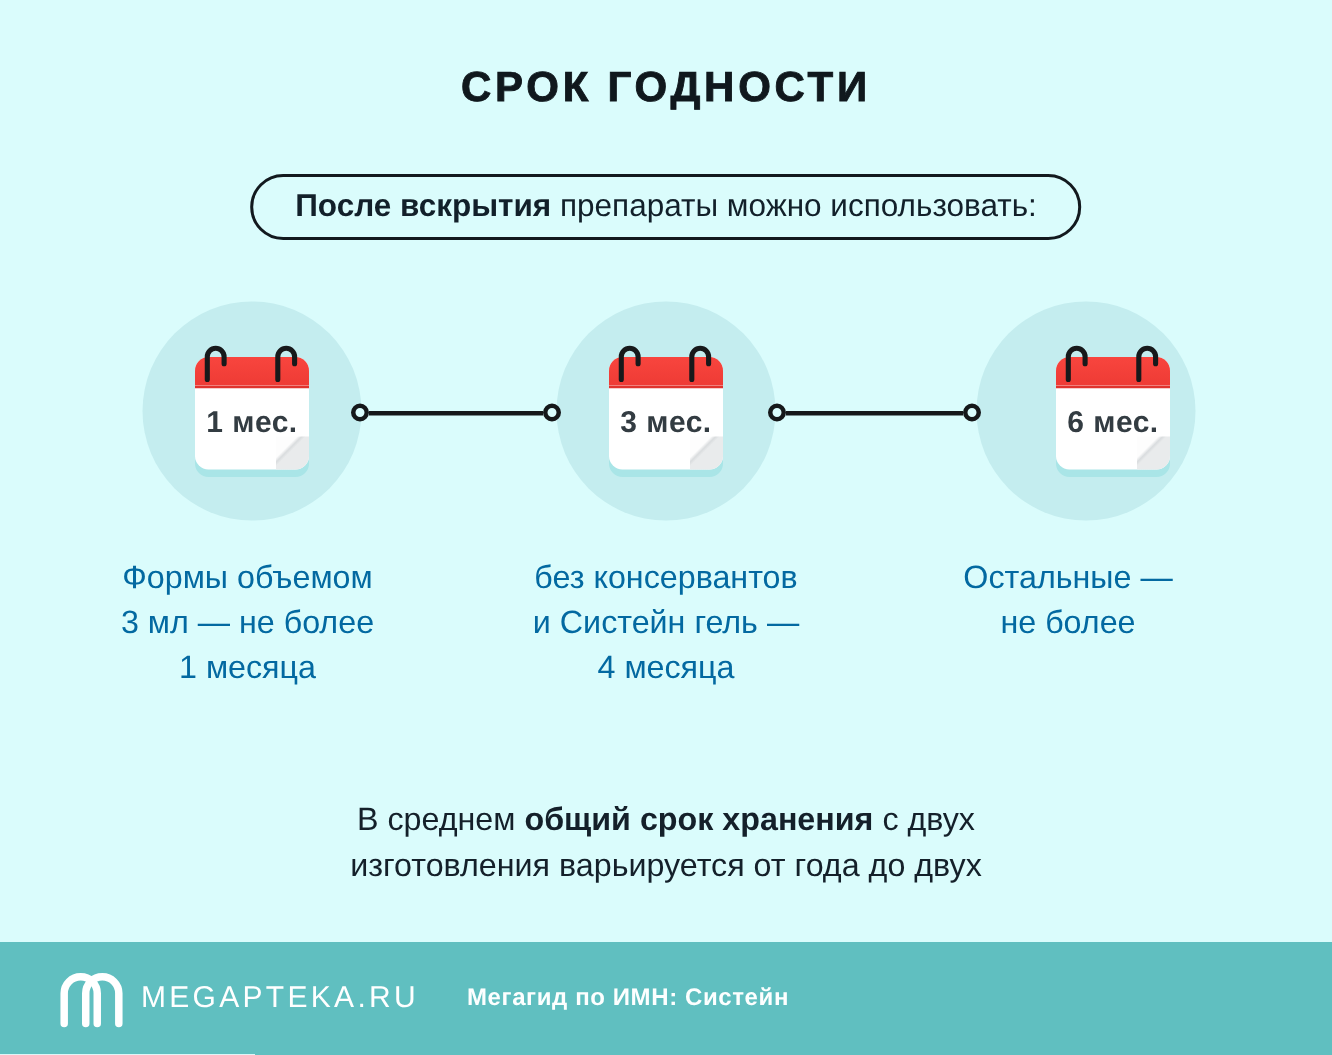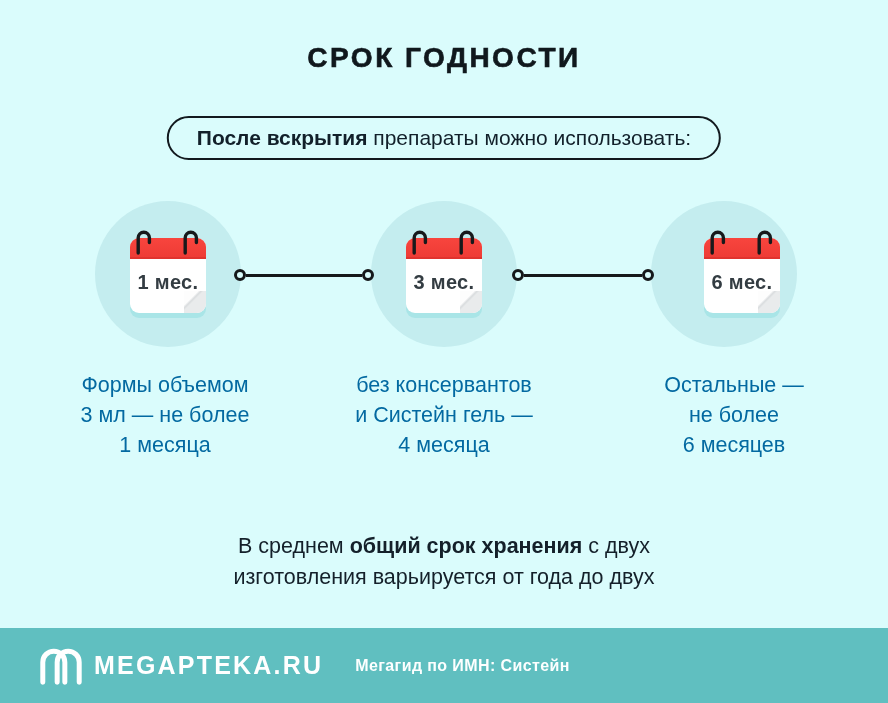--- a/index.html
+++ b/index.html
@@ -61,38 +61,38 @@
   .node {
     width:12px; height:12px; box-sizing:border-box; flex:0 0 auto;
     border:3px solid #15181a; border-radius:50%; background:var(--bg, #dafcfc);
   }
   .wire { flex:1 1 auto; height:3px; background:#15181a; }
 
   .col-text {
     position:absolute; top:370px; width:290px; text-align:center;
     font-size:21.5px; line-height:30px; color:#0369a1;
   }
-  .t1 { left:20px; } .t2 { left:299px; } .t3 { left:589px; }
+  .t1 { left:20px; } .t2 { left:299px; } .t3 { left:567px; }
   .col-text span { display:block; }
 
   .note {
     position:absolute; top:531px; left:0; width:100%;
     text-align:center; font-size:21.5px; line-height:31px; color:#14202a;
   }
   .note .b { font-weight:bold; }
 
   .footer {
     position:absolute; left:0; top:628px; width:888px; height:75px;
     background: var(--teal, #60bfc0);
     display:flex; align-items:center; padding-left:38px; box-sizing:border-box;
   }
   .logo { width:46px; height:40px; flex:0 0 auto; }
   .brand {
-    margin-left:10px; color:#ffffff; font-weight:bold;
-    font-size:25px; letter-spacing:2.2px;
+    margin-left:10px; color:#ffffff; font-weight:normal;
+    font-size:20px; letter-spacing:2.2px;
   }
   .caption {
     margin-left:32px; color:#fdffff; font-weight:bold;
     font-size:16px; letter-spacing:0.4px;
   }
 </style>
 </head>
 <body>
 
 <div class="canvas">
@@ -164,21 +164,20 @@
     <span>1 месяца</span>
   </div>
   <div class="col-text t2">
     <span>без консервантов</span>
     <span>и Систейн гель —</span>
     <span>4 месяца</span>
   </div>
   <div class="col-text t3">
     <span>Остальные —</span>
     <span>не более</span>
-    <span>6 месяцев</span>
   </div>
 
   <div class="note">
     <div><span>В среднем </span><span class="b">общий срок хранения</span><span> с двух</span></div>
     <div>изготовления варьируется от года до двух</div>
   </div>
 
   <div class="footer">
     <svg class="logo" viewBox="0 0 48 40">
       <path d="M5 37 L5 16 A11.5 11.5 0 0 1 28 16 L28 37" fill="none" stroke="#ffffff" stroke-width="5.2" stroke-linecap="round"></path>

